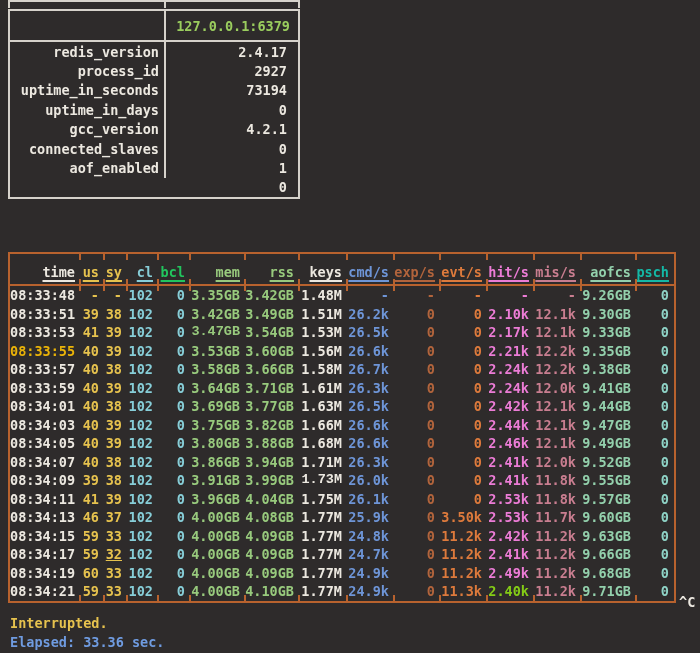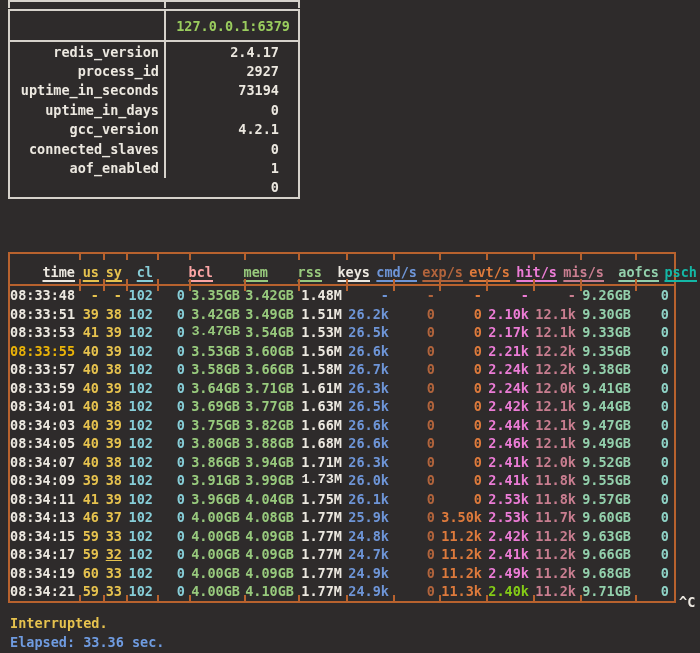--- a/index.html
+++ b/index.html
@@ -49,21 +49,21 @@
     border-right:2px solid var(--info-border);
     text-align:right;padding-right:5px;
     height:100%;
     display:flex;align-items:center;justify-content:flex-end;
   }
   .ihost{
     flex:1;text-align:right;padding-right:8px;
     color:var(--green);
   }
   .irow{display:flex;height:19.4px;align-items:center;}
-  .ivalue{flex:1;text-align:right;padding-right:19px;}
+  .ivalue{flex:1;text-align:right;padding-right:11px;}
   
   .stats-table{
     position:absolute;left:8px;top:252px;width:668px;
     border:2px solid var(--stats-border);
   }
   .stats-header-row{
     display:flex;height:30px;
     align-items:flex-end;padding-bottom:4px;
   }
   .hcell{display:block;text-align:right;padding-right:5px;flex:0 0 auto;}
@@ -140,21 +140,21 @@
         </div>
       </div>
   </div>
 
   <div class="stats-table">
     <div class="stats-header-row" id="stats-header">
         <span class="hcell" style="width: 70px; color: rgb(236, 232, 224);"><span class="u">time</span></span>
         <span class="hcell" style="width: 24px; color: rgb(230, 194, 78);"><span class="u">us</span></span>
         <span class="hcell" style="width: 23px; color: rgb(230, 194, 78);"><span class="u">sy</span></span>
         <span class="hcell" style="width: 31px; color: rgb(135, 206, 216);"><span class="u">cl</span></span>
-        <span class="hcell" style="width: 32px; color: #fca5a5; margin-left: 28px;"><span class="u">bcl</span></span>
+        <span class="hcell" style="width: 32px; color: #22c55e;"><span class="u">bcl</span></span>
         <span class="hcell" style="width: 55px; color: rgb(152, 202, 125);"><span class="u">mem</span></span>
         <span class="hcell" style="width: 54px; color: rgb(152, 202, 125);"><span class="u">rss</span></span>
         <span class="hcell" style="width: 48px; color: rgb(236, 232, 224);"><span class="u">keys</span></span>
         <span class="hcell" style="width: 47px; color: rgb(110, 149, 215);"><span class="u">cmd/s</span></span>
         <span class="hcell" style="width: 46px; color: rgb(178, 100, 60);"><span class="u">exp/s</span></span>
         <span class="hcell" style="width: 47px; color: rgb(221, 122, 60);"><span class="u">evt/s</span></span>
         <span class="hcell" style="width: 47px; color: rgb(236, 124, 214);"><span class="u">hit/s</span></span>
         <span class="hcell" style="width: 47px; color: rgb(201, 126, 144);"><span class="u">mis/s</span></span>
         <span class="hcell" style="width: 55px; color: rgb(147, 208, 172);"><span class="u">aofcs</span></span>
         <span class="hcell" style="width: 38px; color: #14b8a6; margin-top: 40px;"><span class="u">psch</span></span>

